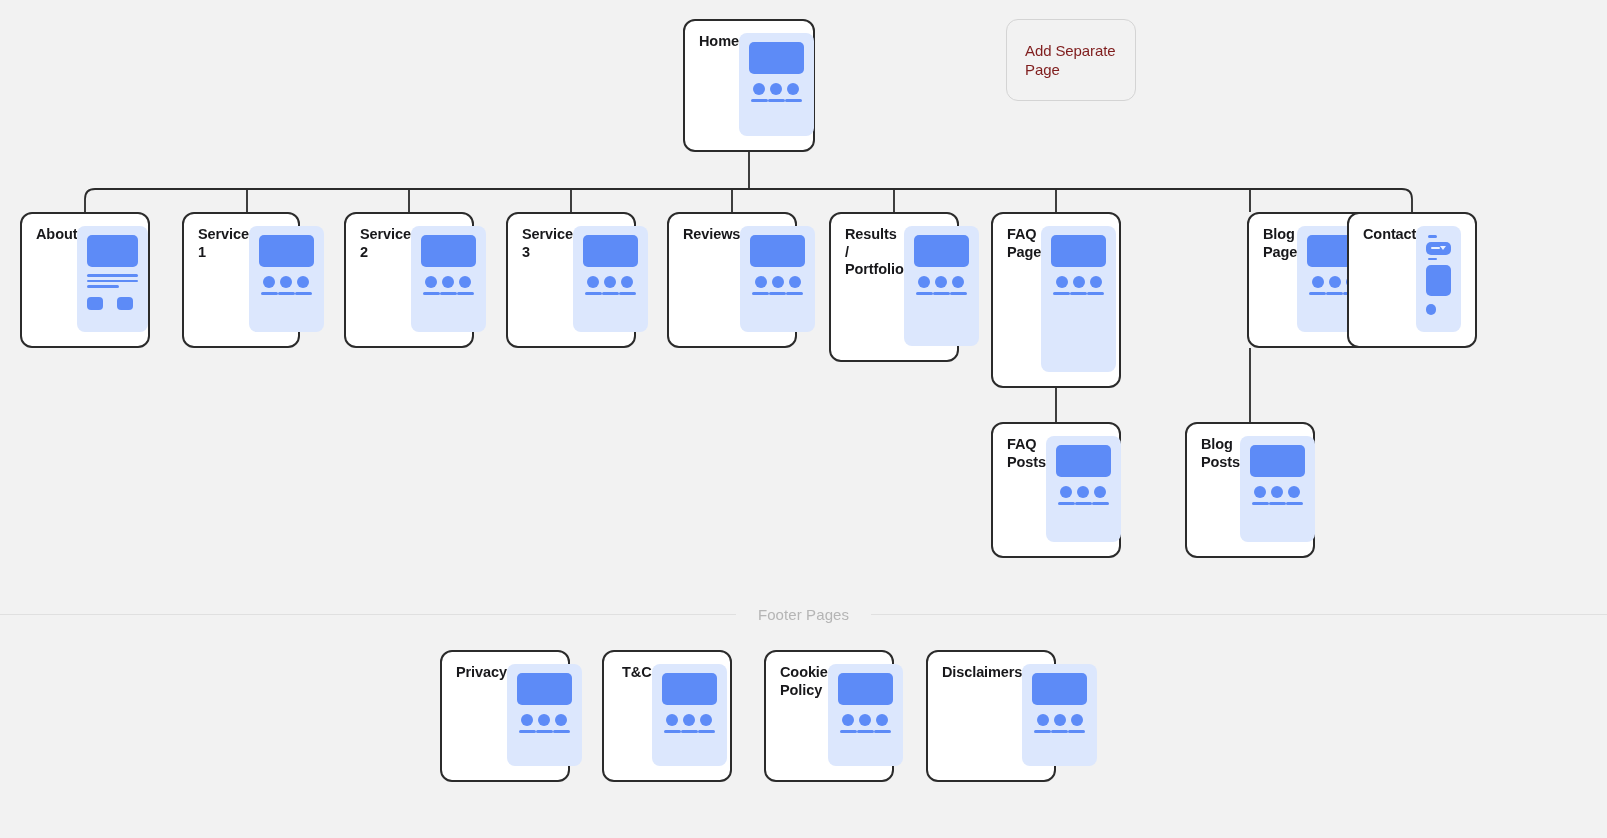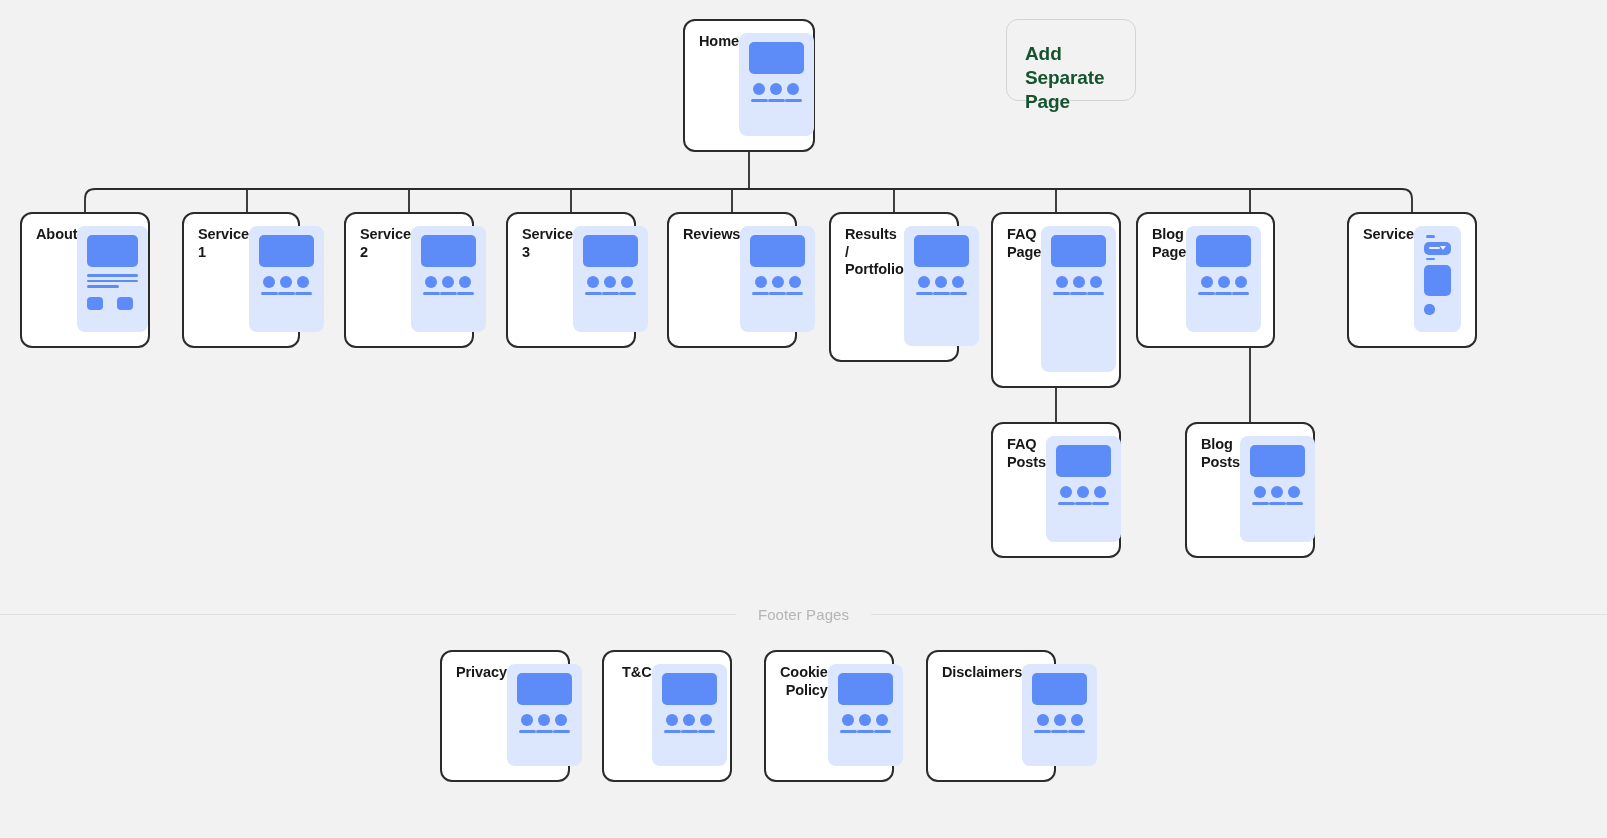--- a/index.html
+++ b/index.html
@@ -196,23 +196,23 @@
     background: #5d8bf7;
     margin-top: 5px;
   }
 
   
   .placeholder {
     position: absolute;
     border: 1.5px solid #d4d4d4;
     border-radius: 12px;
     background: transparent;
-    color: #14532d;
-    font-size: 19px;
-    font-weight: bold;
+    color: #7f1d1d;
+    font-size: 15px;
+    font-weight: normal;
     line-height: 1.25;
     letter-spacing: -0.1px;
     padding: 22px 18px;
     z-index: 2;
   }
 
   
   .footer-divider {
     position: absolute;
     left: 0;
@@ -416,42 +416,42 @@
               <div class="thumb-dot"></div>
               <div class="thumb-underline"></div>
             </div>
             <div class="thumb-item">
               <div class="thumb-dot"></div>
               <div class="thumb-underline"></div>
             </div>
           </div>
         </div>
       </div>
-      <div class="card" style="left: 1136px; top: 212px; width: 139px; height: 136px;">
+      <div class="card" style="left: 1247px; top: 212px; width: 139px; height: 136px;">
         <div class="card-title">Blog Page</div>
         <div class="thumb">
           <div class="thumb-hero"></div>
           <div class="thumb-row">
             <div class="thumb-item">
               <div class="thumb-dot"></div>
               <div class="thumb-underline"></div>
             </div>
             <div class="thumb-item">
               <div class="thumb-dot"></div>
               <div class="thumb-underline"></div>
             </div>
             <div class="thumb-item">
               <div class="thumb-dot"></div>
               <div class="thumb-underline"></div>
             </div>
           </div>
         </div>
       </div>
       <div class="card" style="left: 1347px; top: 212px; width: 130px; height: 136px;">
-        <div class="card-title">Service</div>
+        <div class="card-title">Contact</div>
         <div class="thumb thumb-form">
           <div class="form-label"></div>
           <div class="form-select">
             <div class="form-select-value"></div>
             <div class="form-chevron"></div>
           </div>
           <div class="form-label"></div>
           <div class="form-textarea"></div>
           <div class="form-submit"></div>
         </div>
@@ -529,21 +529,21 @@
               <div class="thumb-dot"></div>
               <div class="thumb-underline"></div>
             </div>
             <div class="thumb-item">
               <div class="thumb-dot"></div>
               <div class="thumb-underline"></div>
             </div>
           </div>
         </div>
       </div>
-      <div class="card" style="left: 764px; top: 650px; width: 130px; height: 132px; text-align: right;">
+      <div class="card" style="left: 764px; top: 650px; width: 130px; height: 132px;">
         <div class="card-title">Cookie Policy</div>
         <div class="thumb">
           <div class="thumb-hero"></div>
           <div class="thumb-row">
             <div class="thumb-item">
               <div class="thumb-dot"></div>
               <div class="thumb-underline"></div>
             </div>
             <div class="thumb-item">
               <div class="thumb-dot"></div>

